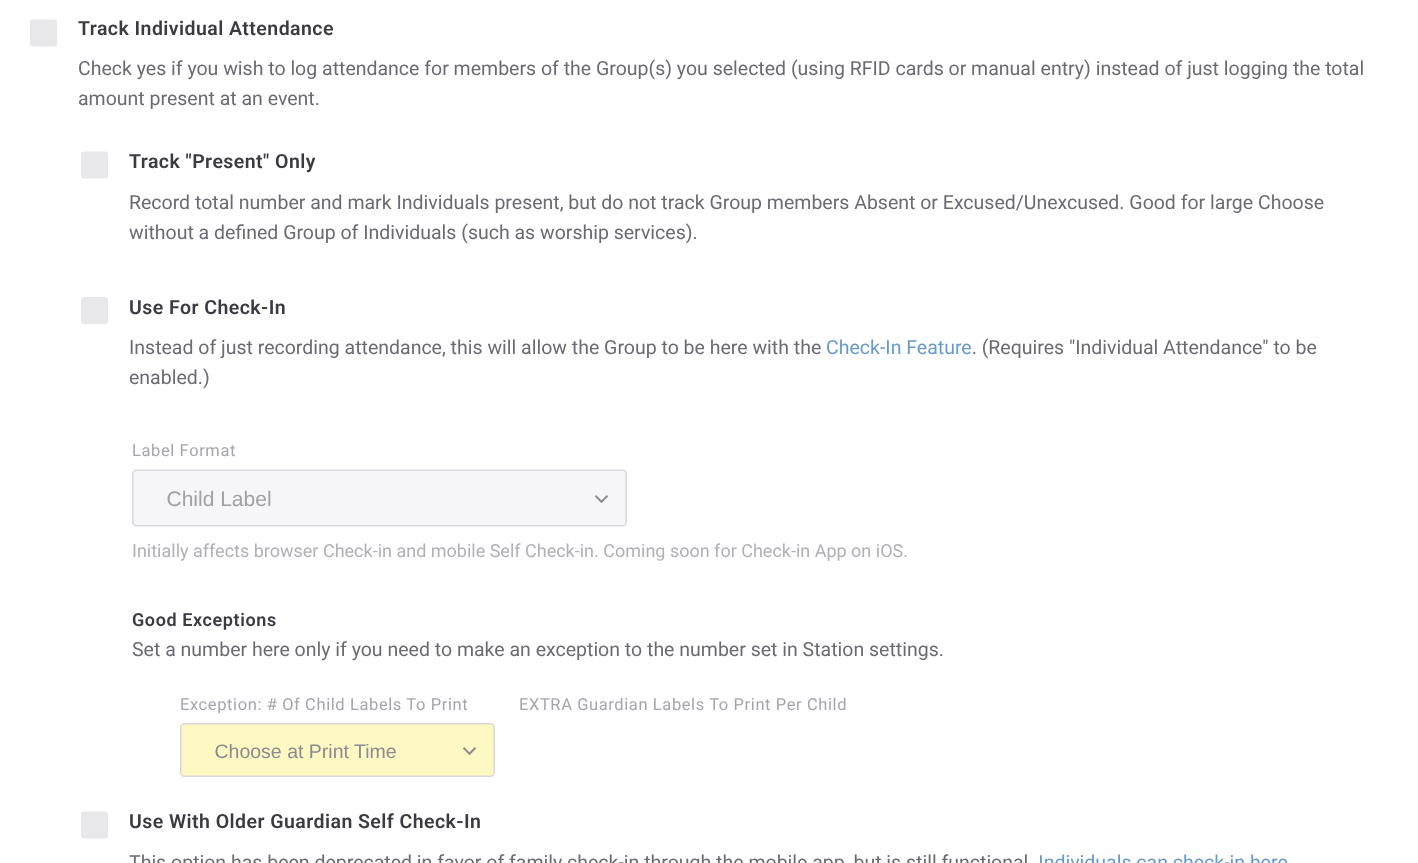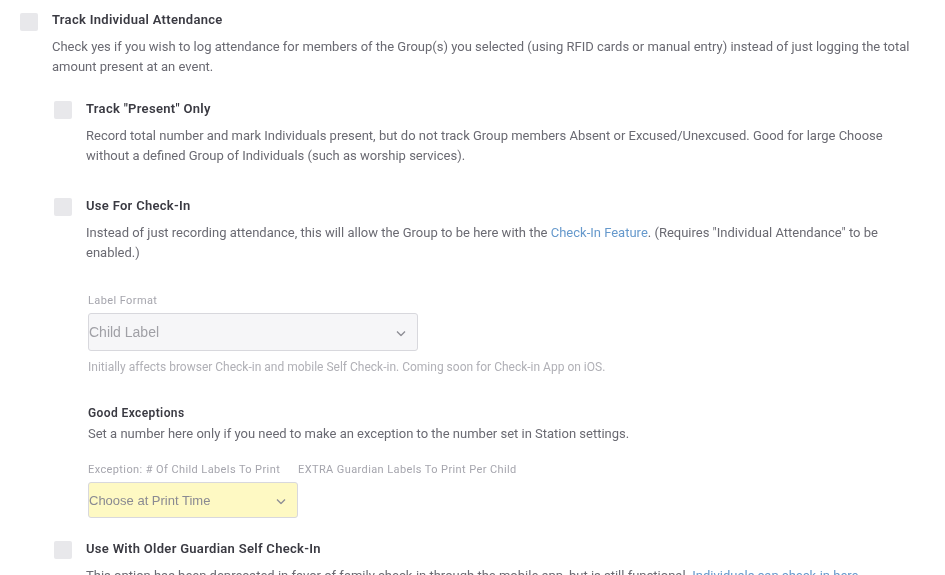--- a/index.html
+++ b/index.html
@@ -59,21 +59,21 @@
       width: 330px;
     }
     .select-input {
       width: 100%;
       height: 38px;
       border: 1px solid #d8d8dd;
       border-radius: 3px;
       background: #f6f6f8;
       color: #a0a0a6;
       font-size: 14px;
-      padding: 0 34px 0 0;
+      padding: 0 34px 0 22px;
       appearance: none;
       -webkit-appearance: none;
       cursor: pointer;
     }
     .select-input.light {
       background: #fef9c3;
       color: #8a8a92;
       height: 36px;
       font-size: 13px;
     }
@@ -98,20 +98,22 @@
       letter-spacing: 0.4px;
       margin-bottom: 6px;
     }
     .section-subdesc {
       font-size: 13px;
       color: #6a6a72;
       margin-bottom: 22px;
     }
     .inline-fields {
       display: flex;
+      gap: 16px;
+      margin-left: 32px;
     }
     .inline-fields .select-wrap { width: 210px; }
     .inline-fields .wide { width: 260px; }
     svg.chev { width: 10px; height: 6px; }
   </style>
 </head>
 <body>
 
 <div class="option-row">
   <div class="checkbox"></div>

